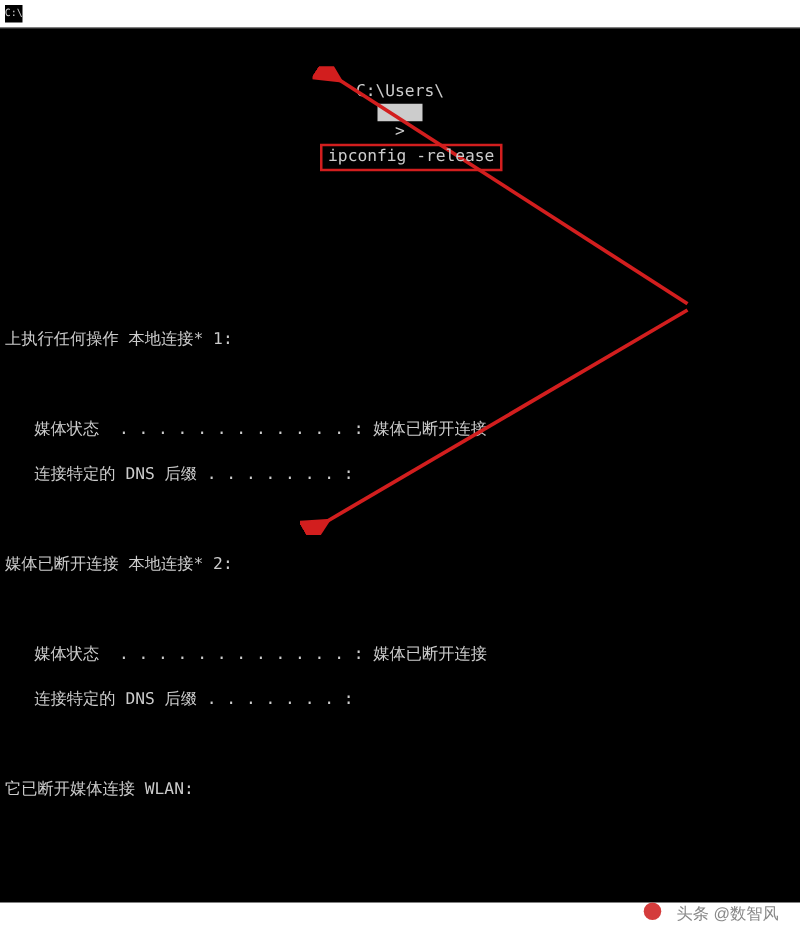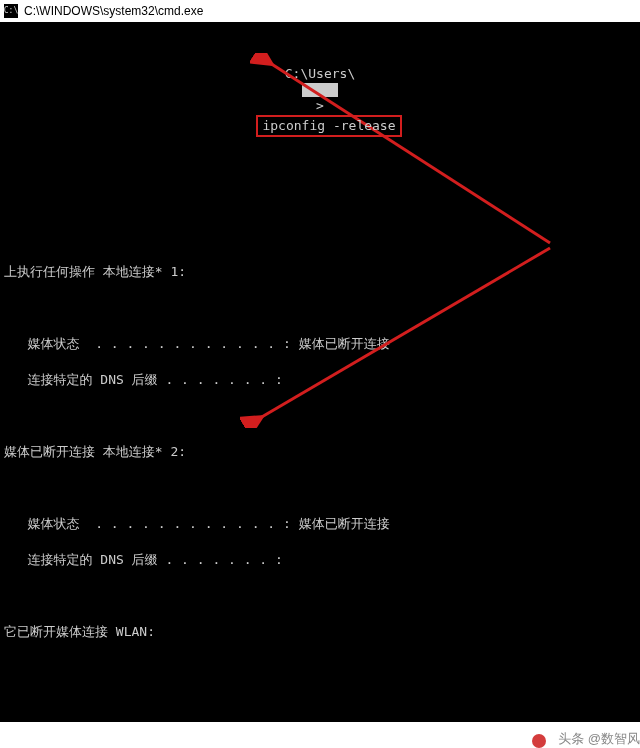--- a/index.html
+++ b/index.html
@@ -8,34 +8,33 @@
   .titlebar .icon{width:14px;height:14px;background:#000;margin-right:6px;display:flex;align-items:center;justify-content:center;}
   .titlebar .icon span{font-size:8px;color:#ccc;line-height:1;}
   .titlebar .title{font-size:12px;font-family:Arial,sans-serif;}
   .term{flex:1;background:#000;color:#ccc;font-size:13px;line-height:18px;padding:6px 4px 0 4px;white-space:pre;position:relative;overflow:hidden;}
   .line{display:block;white-space:pre;flex-direction:column;}
   .prompt{display:flex;align-items:center;}
   .prompt .fixed{white-space:pre;}
   .mask{display:inline-block;background:#ccc;width:36px;height:14px;vertical-align:-2px;}
   .hl{display:inline-block;border:2px solid #d21e1e;padding:0 4px;margin-left:18px;position:relative;z-index:2;}
   .arrow{position:absolute;pointer-events:none;}
-  .footer{position:absolute;bottom:0;left:0;right:0;height:26px;background:#fff;display:flex;align-items:flex-end;justify-content:flex-end;padding-right:0;font-family:Arial,sans-serif;font-size:13px;}
+  .footer{position:absolute;bottom:0;left:0;right:0;height:26px;background:#fff;display:flex;align-items:flex-start;justify-content:flex-end;padding-right:17px;font-family:Arial,sans-serif;font-size:13px;}
   .footer .logo{display:inline-flex;align-items:center;margin-right:10px;}
   .footer .dot{width:14px;height:14px;border-radius:50%;background:#d43c3c;display:inline-block;margin-right:2px;}
   .footer .txt{color:#888;}
 </style>
 </head>
 <body>
 
 <div class="window">
   <div class="titlebar">
     <div class="icon">
         <span>C:\</span>
       </div>
-    <div class="title">C:\WINDOWS\system32\cmd.exe</div>
   </div>
   <div class="term">
 
 <span class="line prompt"><span class="fixed">C:\Users\</span><span class="mask"></span><span class="fixed">&gt;</span><span class="hl"><span>ipconfig -release</span></span></span>
 <span class="line"> </span>
 <span class="line"> </span>
 <span class="line"> </span>
 <span class="line">上执行任何操作 本地连接* 1:</span>
 <span class="line"> </span>
 <span class="line">   媒体状态  . . . . . . . . . . . . : 媒体已断开连接</span>

